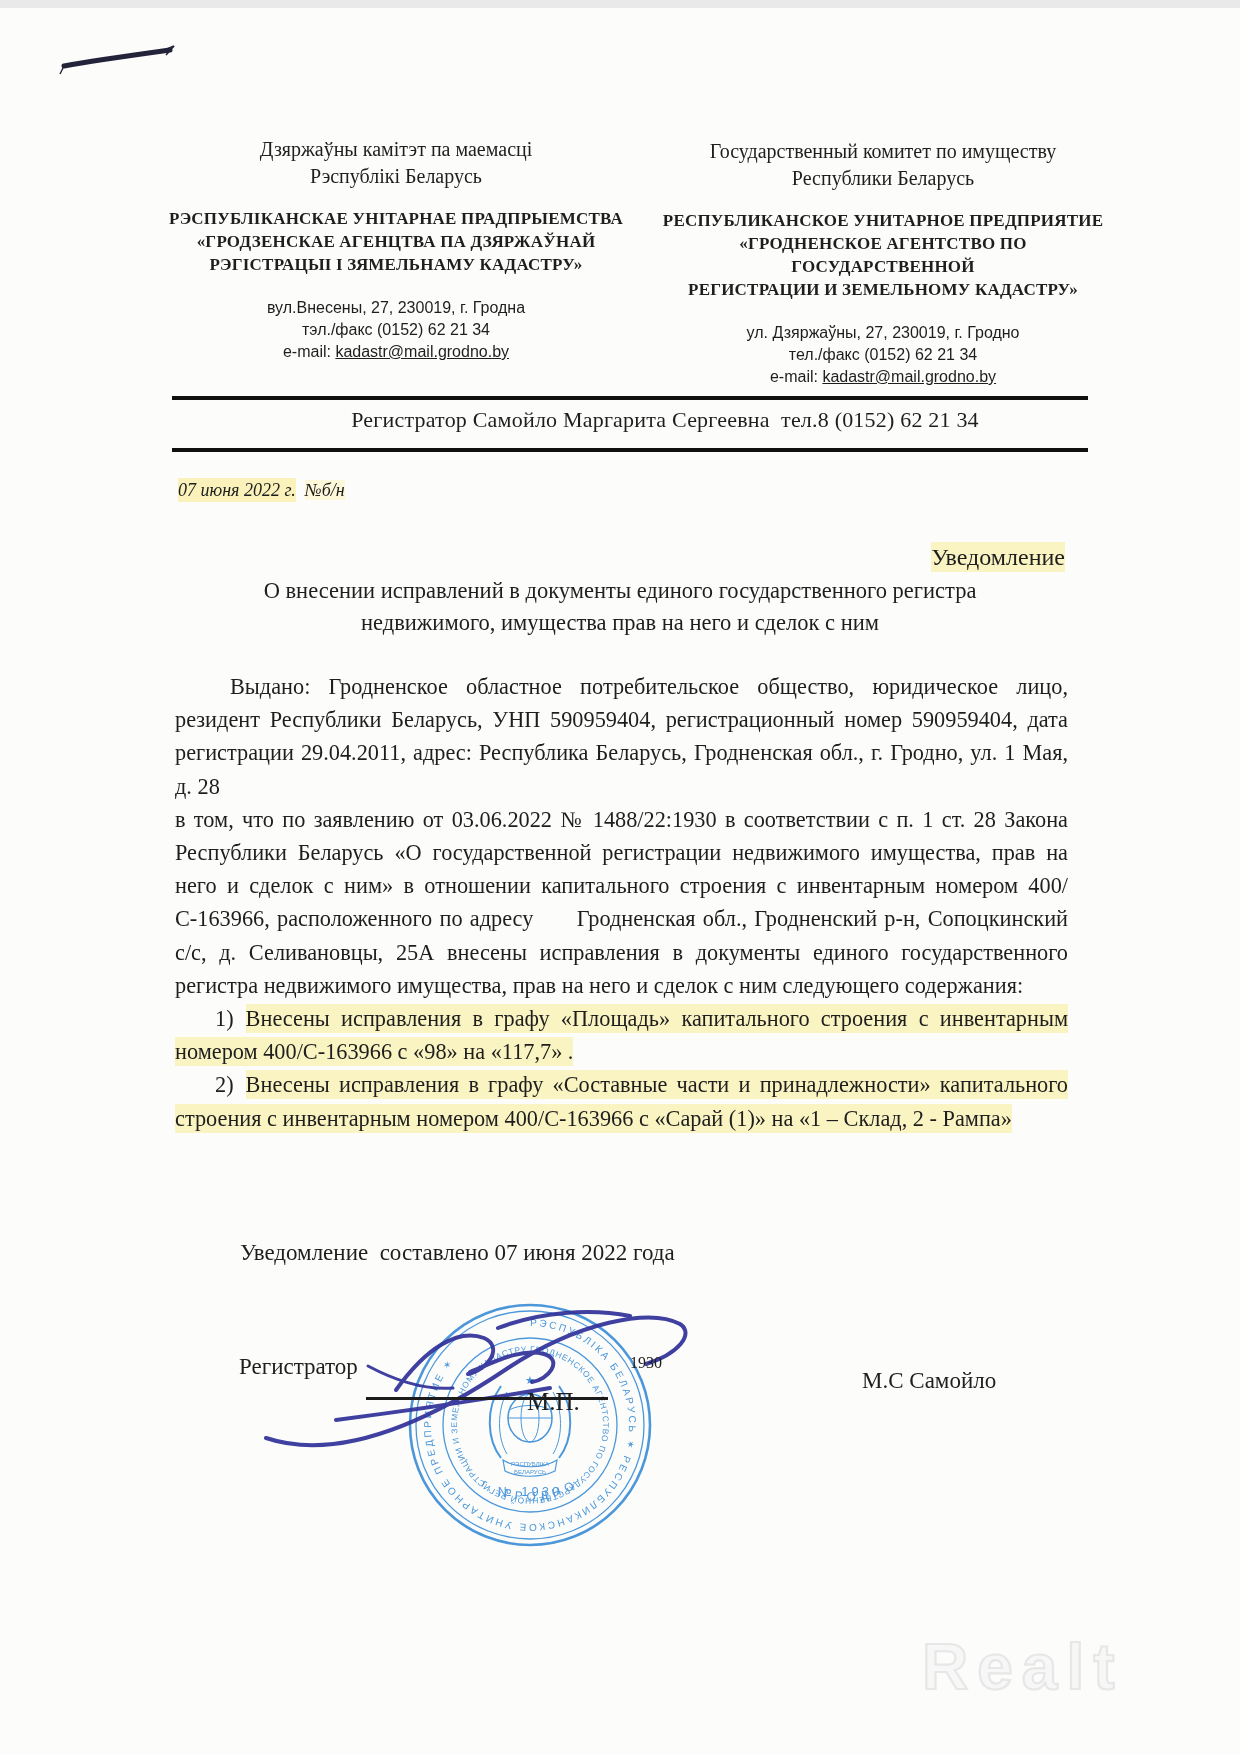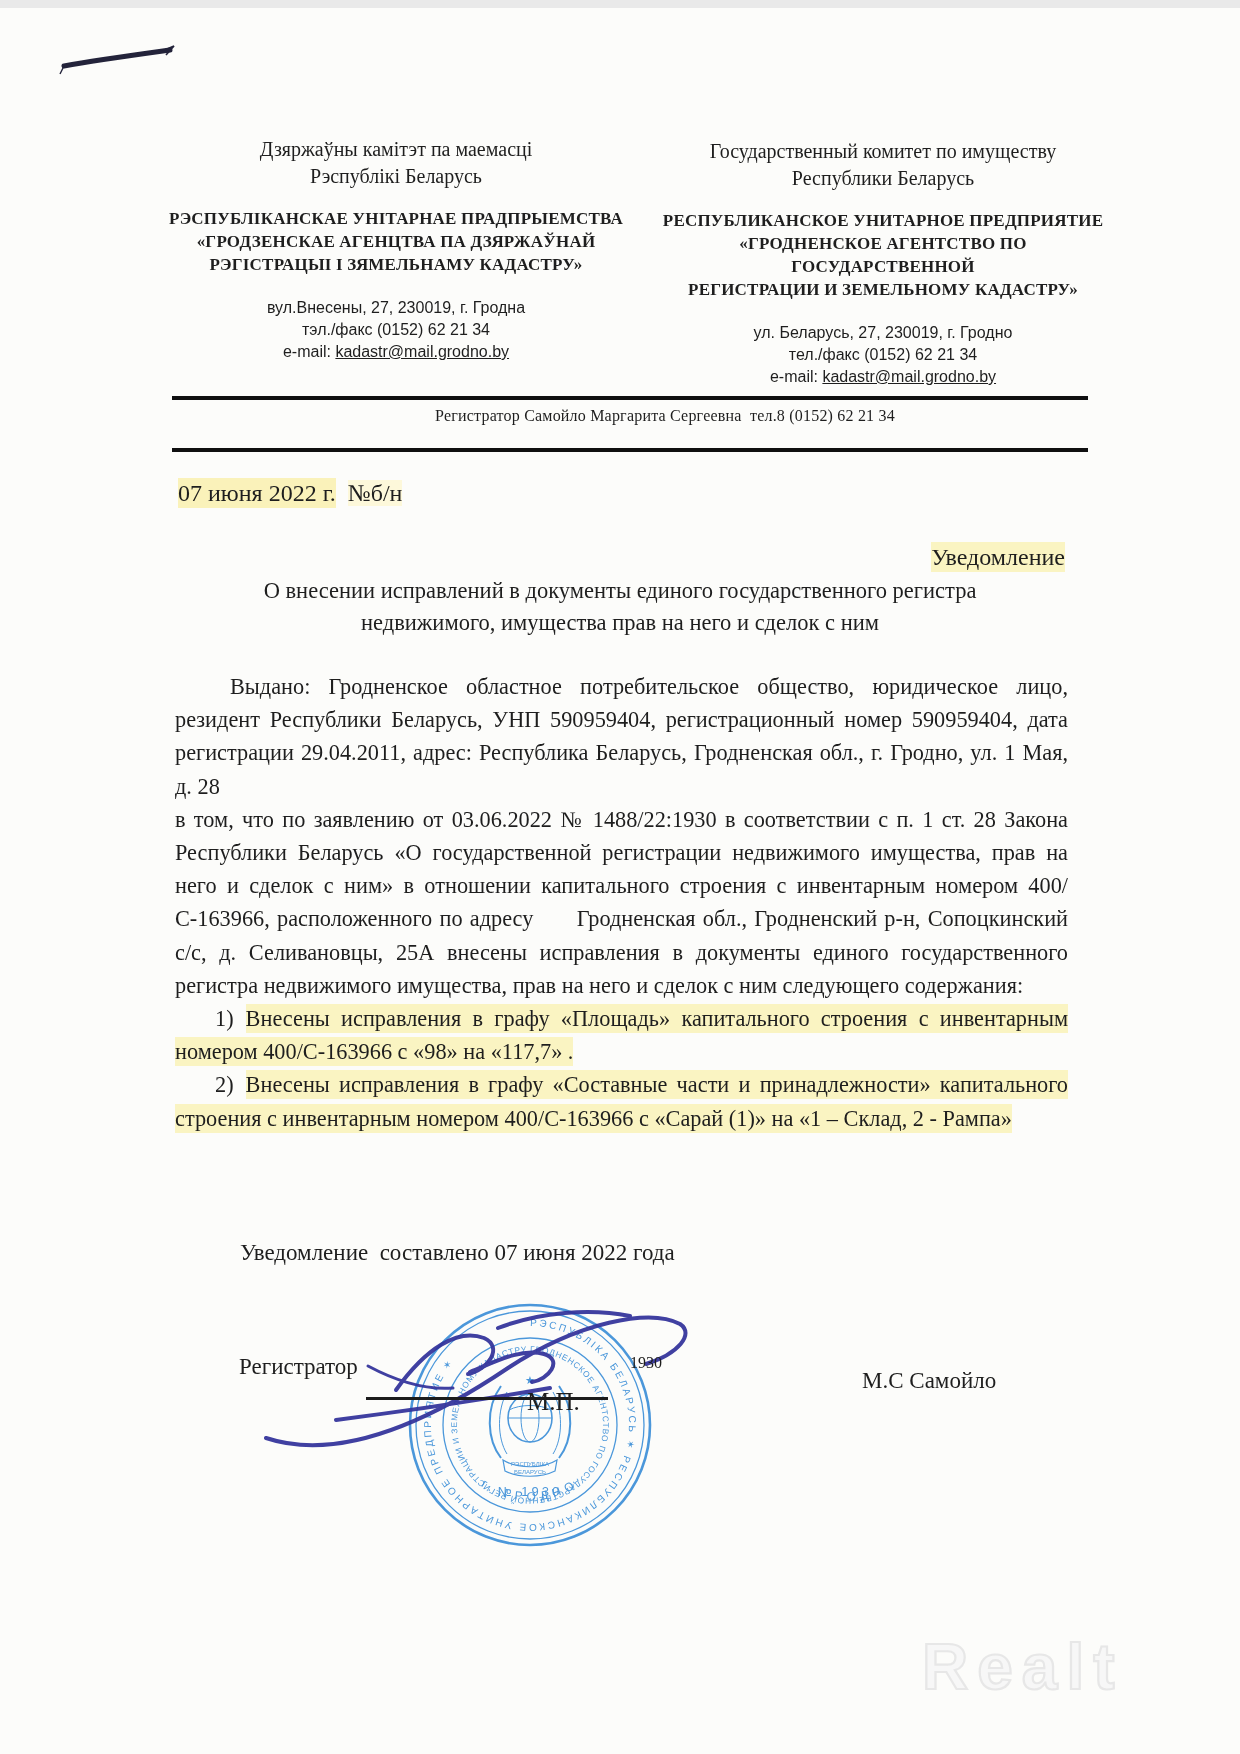--- a/index.html
+++ b/index.html
@@ -16,24 +16,24 @@
   .orgname   { font-size:17px; line-height:23px; font-weight:bold; margin-top:17px; letter-spacing:.2px; }
   .addr      { font-family:"Liberation Sans","DejaVu Sans",sans-serif; font-size:16px; line-height:22px; margin-top:21px; }
   .em-link   { text-decoration:underline; }
   
   .rule { position:absolute; left:172px; width:916px; height:4px; background:#101010; }
   .rule-1 { top:388px; }
   .rule-2 { top:440px; }
   .registrar-band {
     position:absolute; left:172px; top:399px; width:916px;
     text-align:center; padding-left:70px; box-sizing:border-box;
-    font-size:16px; letter-spacing:.2px;
+    font-size:22px; letter-spacing:.2px;
   }
   
-  .date-line { position:absolute; left:178px; top:472px; font-size:24px; }
+  .date-line { position:absolute; left:178px; top:472px; font-size:18px; font-style:italic; }
   .hl-strong { background:#faf2ba; box-shadow:0 2px 0 #faf2ba, 0 -2px 0 #faf2ba; }
   .hl-soft   { background:#fdf8da; }
   .hl        { background:#faf4c2; box-shadow:0 2px 0 #faf4c2, 0 -2px 0 #faf4c2; }
   .title-wrap { position:absolute; left:175px; top:536px; width:890px; text-align:right; font-size:24px; }
   .sub1 { position:absolute; left:175px; top:570px; width:890px; text-align:center; font-size:22.5px; }
   .sub2 { position:absolute; left:175px; top:602px; width:890px; text-align:center; font-size:22.5px; }
   
   .body-block {
     position:absolute; left:175px; top:662px; width:893px;
     font-size:22.3px; line-height:33.2px; text-align:justify;
@@ -93,21 +93,21 @@
     <div class="committee">
       <div>Государственный комитет по имуществу</div>
       <div>Республики Беларусь</div>
     </div>
     <div class="orgname">
       <div>РЕСПУБЛИКАНСКОЕ УНИТАРНОЕ ПРЕДПРИЯТИЕ</div>
       <div>«ГРОДНЕНСКОЕ АГЕНТСТВО ПО ГОСУДАРСТВЕННОЙ</div>
       <div>РЕГИСТРАЦИИ И ЗЕМЕЛЬНОМУ КАДАСТРУ»</div>
     </div>
     <div class="addr">
-      <div>ул. Беларусь, 27, 230019, г. Гродно</div>
+      <div>ул. Дзяржаўны, 27, 230019, г. Гродно</div>
       <div>тел./факс (0152) 62 21 34</div>
       <div><span>e-mail: </span><span class="em-link">kadastr@mail.grodno.by</span></div>
     </div>
   </div>
 
   <div class="rule rule-1"></div>
   <div class="registrar-band">Регистратор Самойло Маргарита Сергеевна&nbsp; тел.8 (0152) 62 21 34</div>
   <div class="rule rule-2"></div>
 
   <div class="date-line">

